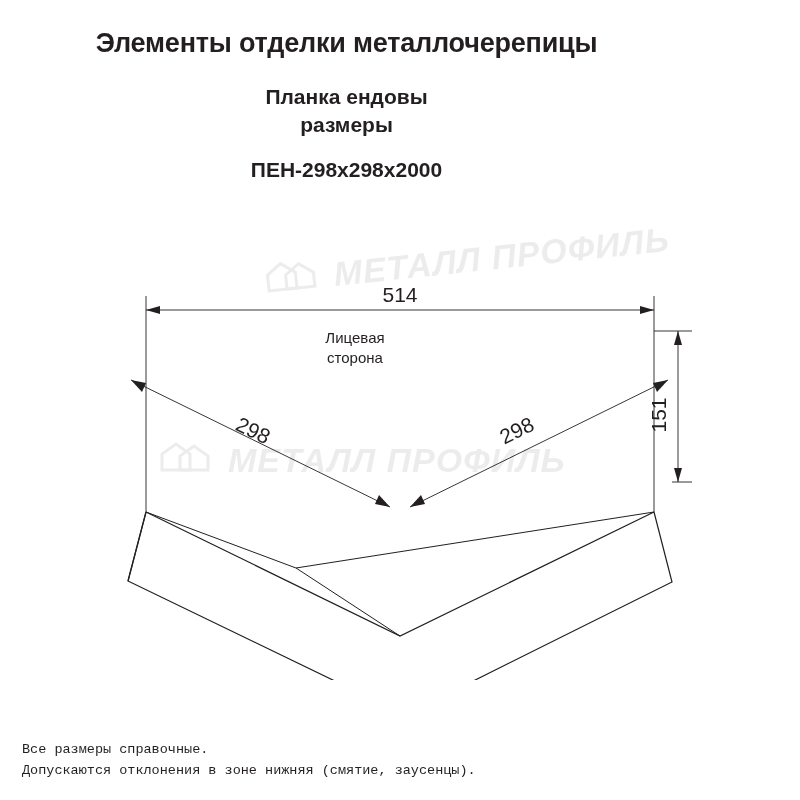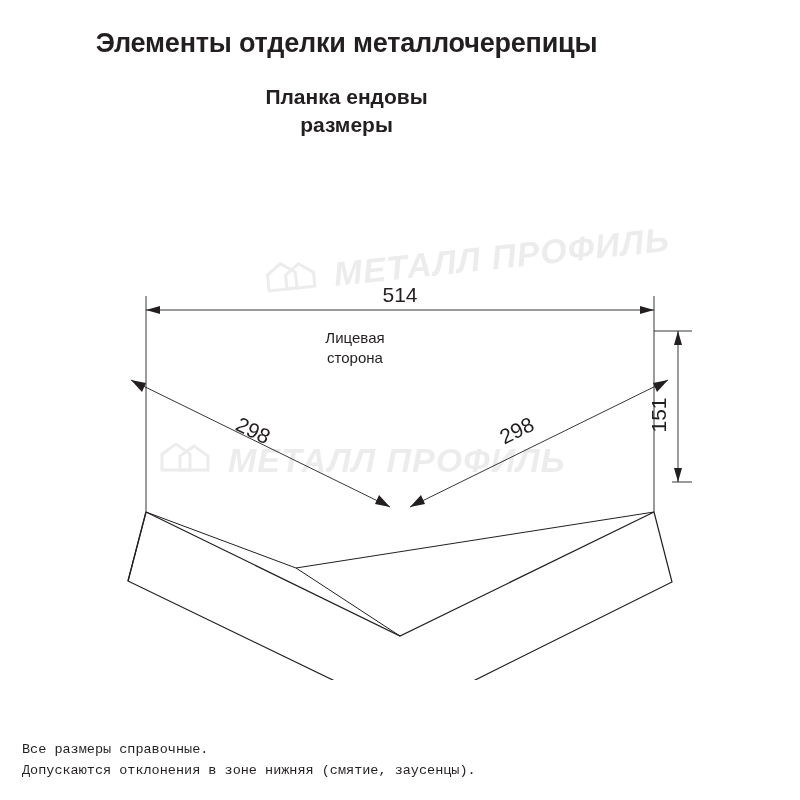--- a/index.html
+++ b/index.html
@@ -76,20 +76,21 @@
 </style>
 </head>
 <body>
 
 <div class="header">
   <div class="title-main">Элементы отделки металлочерепицы</div>
   <div class="title-sub1">
     <span>Планка ендовы</span><br>
     <span>размеры</span>
   </div>
+  <div class="title-sub2">ПЕН-298х298х2000</div>
 </div>
 
 <div class="watermark" style="top:240px; left:265px;">
   <div style="display:flex; align-items:center; gap:10px; transform: rotate(-6deg);">
     <svg width="58" height="40" viewBox="0 0 58 40">
       <path d="M2 30 L2 14 L16 4 L30 14 L30 30 Z" fill="none" stroke="#6d6e71" stroke-width="3"></path>
       <path d="M20 30 L20 16 L34 6 L48 16 L48 30 Z" fill="none" stroke="#6d6e71" stroke-width="3"></path>
     </svg>
     <span class="wm-text">МЕТАЛЛ ПРОФИЛЬ</span>
   </div>

